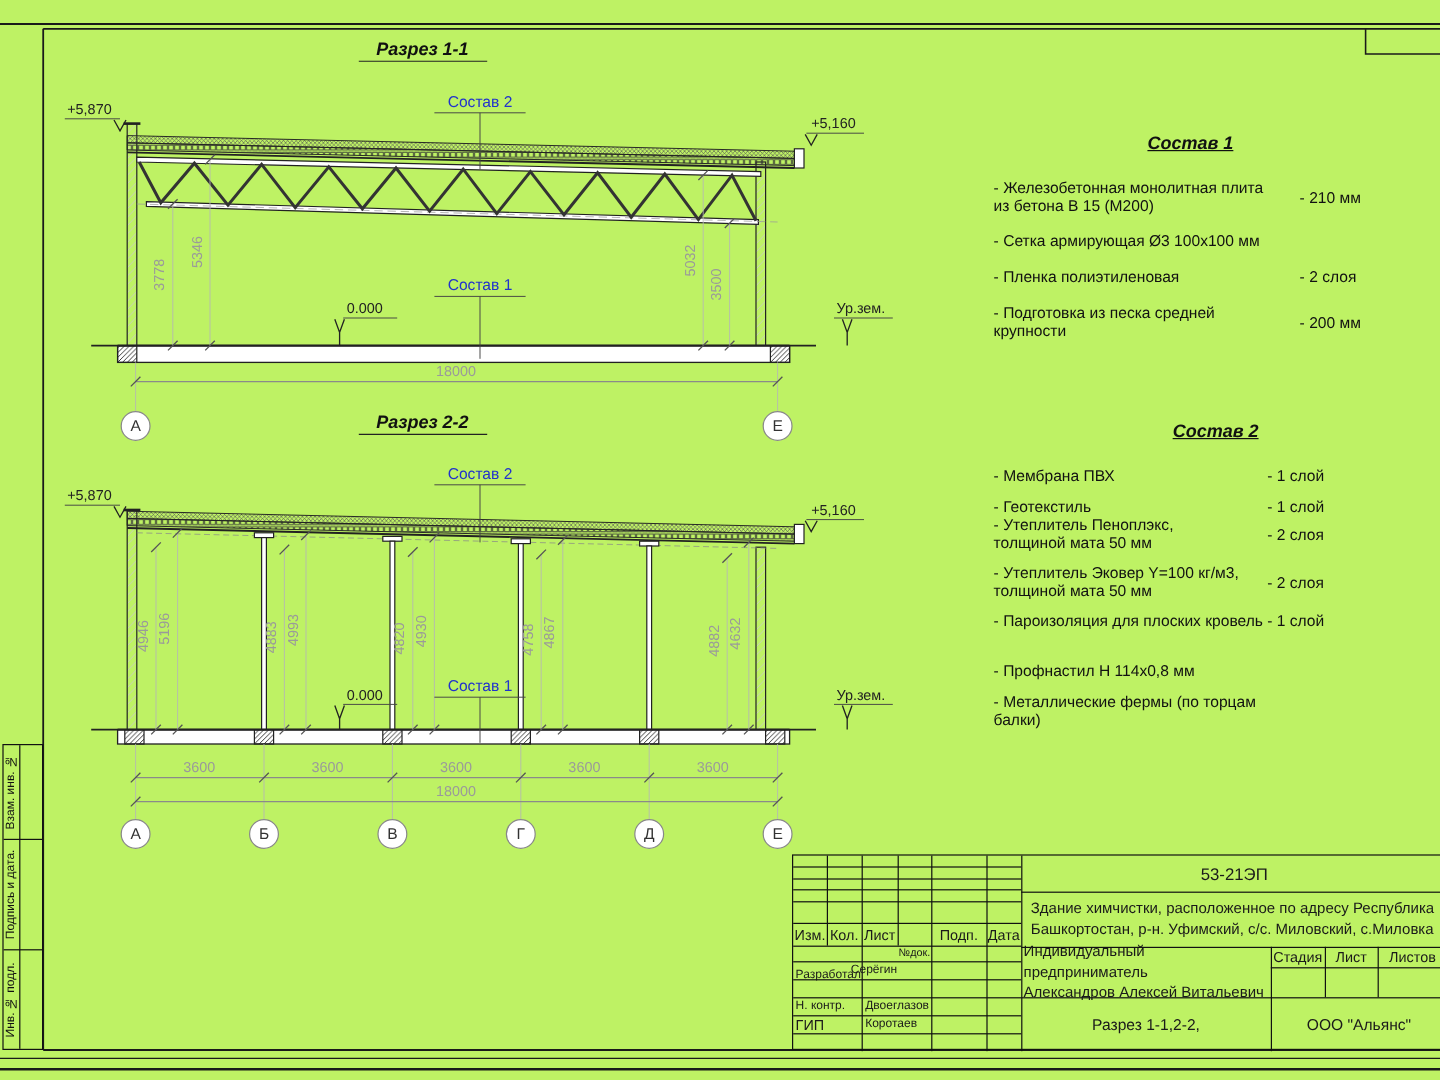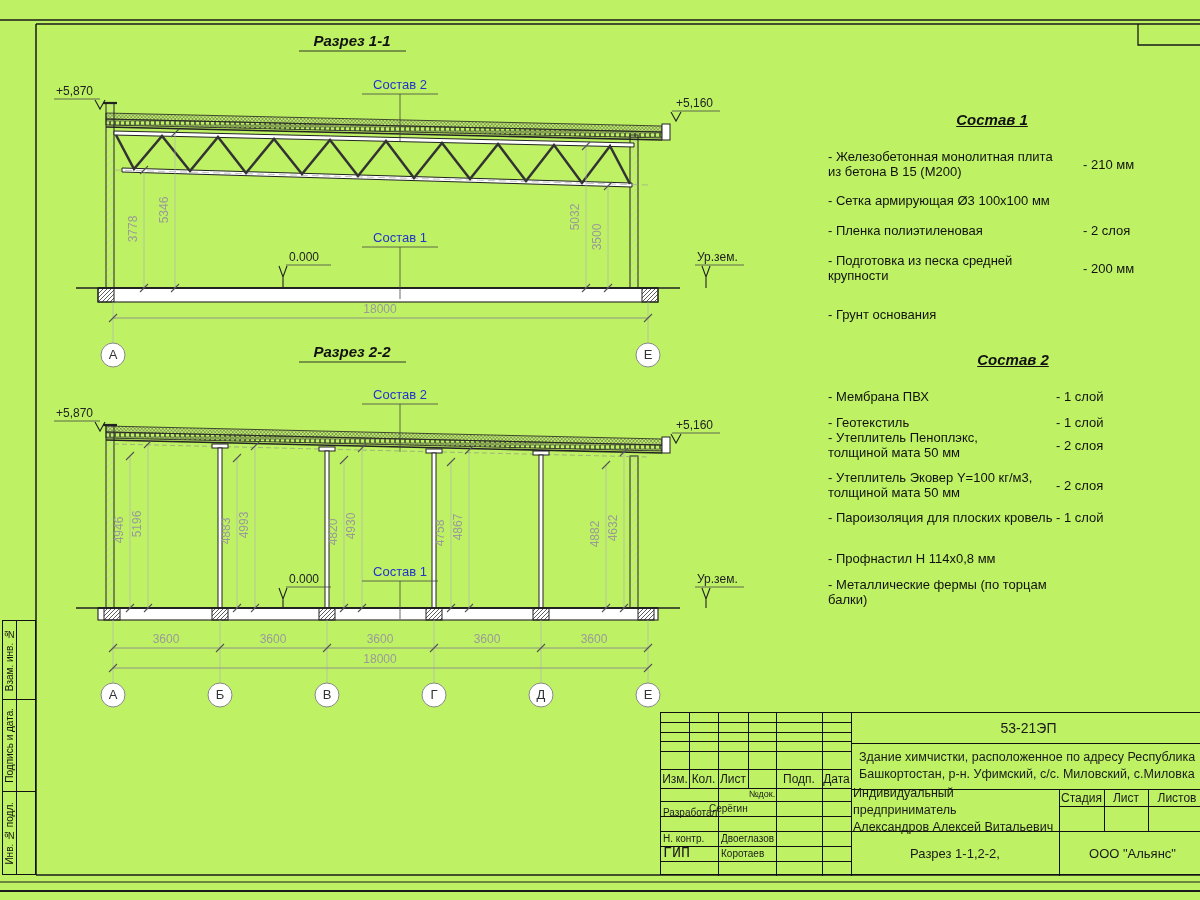--- a/index.html
+++ b/index.html
@@ -218,24 +218,20 @@
   </div>
   <div class="row" style="margin-bottom:15px;">
     <div class="nm">- Пленка полиэтиленовая</div>
     <div class="vl2">-  2 слоя</div>
   </div>
   <div class="row" style="margin-bottom:24px;">
     <div class="nm">- Подготовка из песка средней
 крупности</div>
     <div class="vl2">- 200 мм</div>
   </div>
-  <div class="row">
-    <div class="nm">- Грунт основания</div>
-    <div class="vl2"></div>
-  </div>
 </div>
 
 <div id="sostav2" class="sostav" style="left:828px;top:352px;">
   <div class="hd" style="margin-left:30px;">Состав 2</div>
   <div class="row" style="margin-bottom:11px;">
     <div class="nm">- Мембрана ПВХ</div>
     <div class="vl2">- 1 слой</div>
   </div>
   <div class="row" style="">
     <div class="nm">- Геотекстиль</div>
@@ -298,21 +294,21 @@
   <div class="cell" style="left:28px;top:56px;width:29px;height:19px;font-size:12px;">Кол.</div>
   <div class="cell" style="left:57px;top:56px;width:30px;height:19px;font-size:12px;">Лист</div>
   <div class="cell" style="left:87px;top:56px;width:28px;height:19px;font-size:9px;margin-top:15px;">№док.</div>
   <div class="cell" style="left:115px;top:56px;width:46px;height:19px;font-size:12px;">Подп.</div>
   <div class="cell" style="left:161px;top:56px;width:29px;height:19px;font-size:12px;">Дата</div>
 
   <div class="cell" style="left:2px;top:92px;width:55px;height:15px;font-size:10px;justify-content:flex-start;">Разработал</div>
   <div class="cell" style="left:48px;top:88px;width:55px;height:15px;font-size:10px;justify-content:flex-start;">Серёгин</div>
   <div class="cell" style="left:2px;top:118px;width:55px;height:15px;font-size:10px;justify-content:flex-start;">Н. контр.</div>
   <div class="cell" style="left:60px;top:118px;width:55px;height:15px;font-size:10px;justify-content:flex-start;">Двоеглазов</div>
-  <div class="cell" style="left:2px;top:133px;width:55px;height:15px;font-size:15px;justify-content:flex-start;font-family:Liberation Mono, monospace;">ГИП</div>
+  <div class="cell" style="left:2px;top:133px;width:55px;height:15px;font-size:12px;justify-content:flex-start;">ГИП</div>
   <div class="cell" style="left:60px;top:133px;width:55px;height:15px;font-size:10px;justify-content:flex-start;">Коротаев</div>
 
   <div class="cell" style="left:190px;top:0;width:355px;height:30px;font-size:14px;">53-21ЭП</div>
   <div class="cell pre" style="left:198px;top:30px;width:345px;height:46px;font-size:12.5px;justify-content:flex-start;text-align:left;white-space:pre-line;line-height:17px;">Здание химчистки,  расположенное по адресу Республика
 Башкортостан, р-н. Уфимский, с/с. Миловский, с.Миловка</div>
   <div class="cell pre" style="left:192px;top:76px;width:206px;height:42px;font-size:12.5px;justify-content:flex-start;text-align:left;white-space:pre-line;line-height:17px;">Индивидуальный предприниматель
 Александров Алексей Витальевич</div>
   <div class="cell" style="left:398px;top:76px;width:45px;height:17px;font-size:12px;">Стадия</div>
   <div class="cell" style="left:443px;top:76px;width:44px;height:17px;font-size:12px;">Лист</div>
   <div class="cell" style="left:487px;top:76px;width:58px;height:17px;font-size:12px;">Листов</div>

